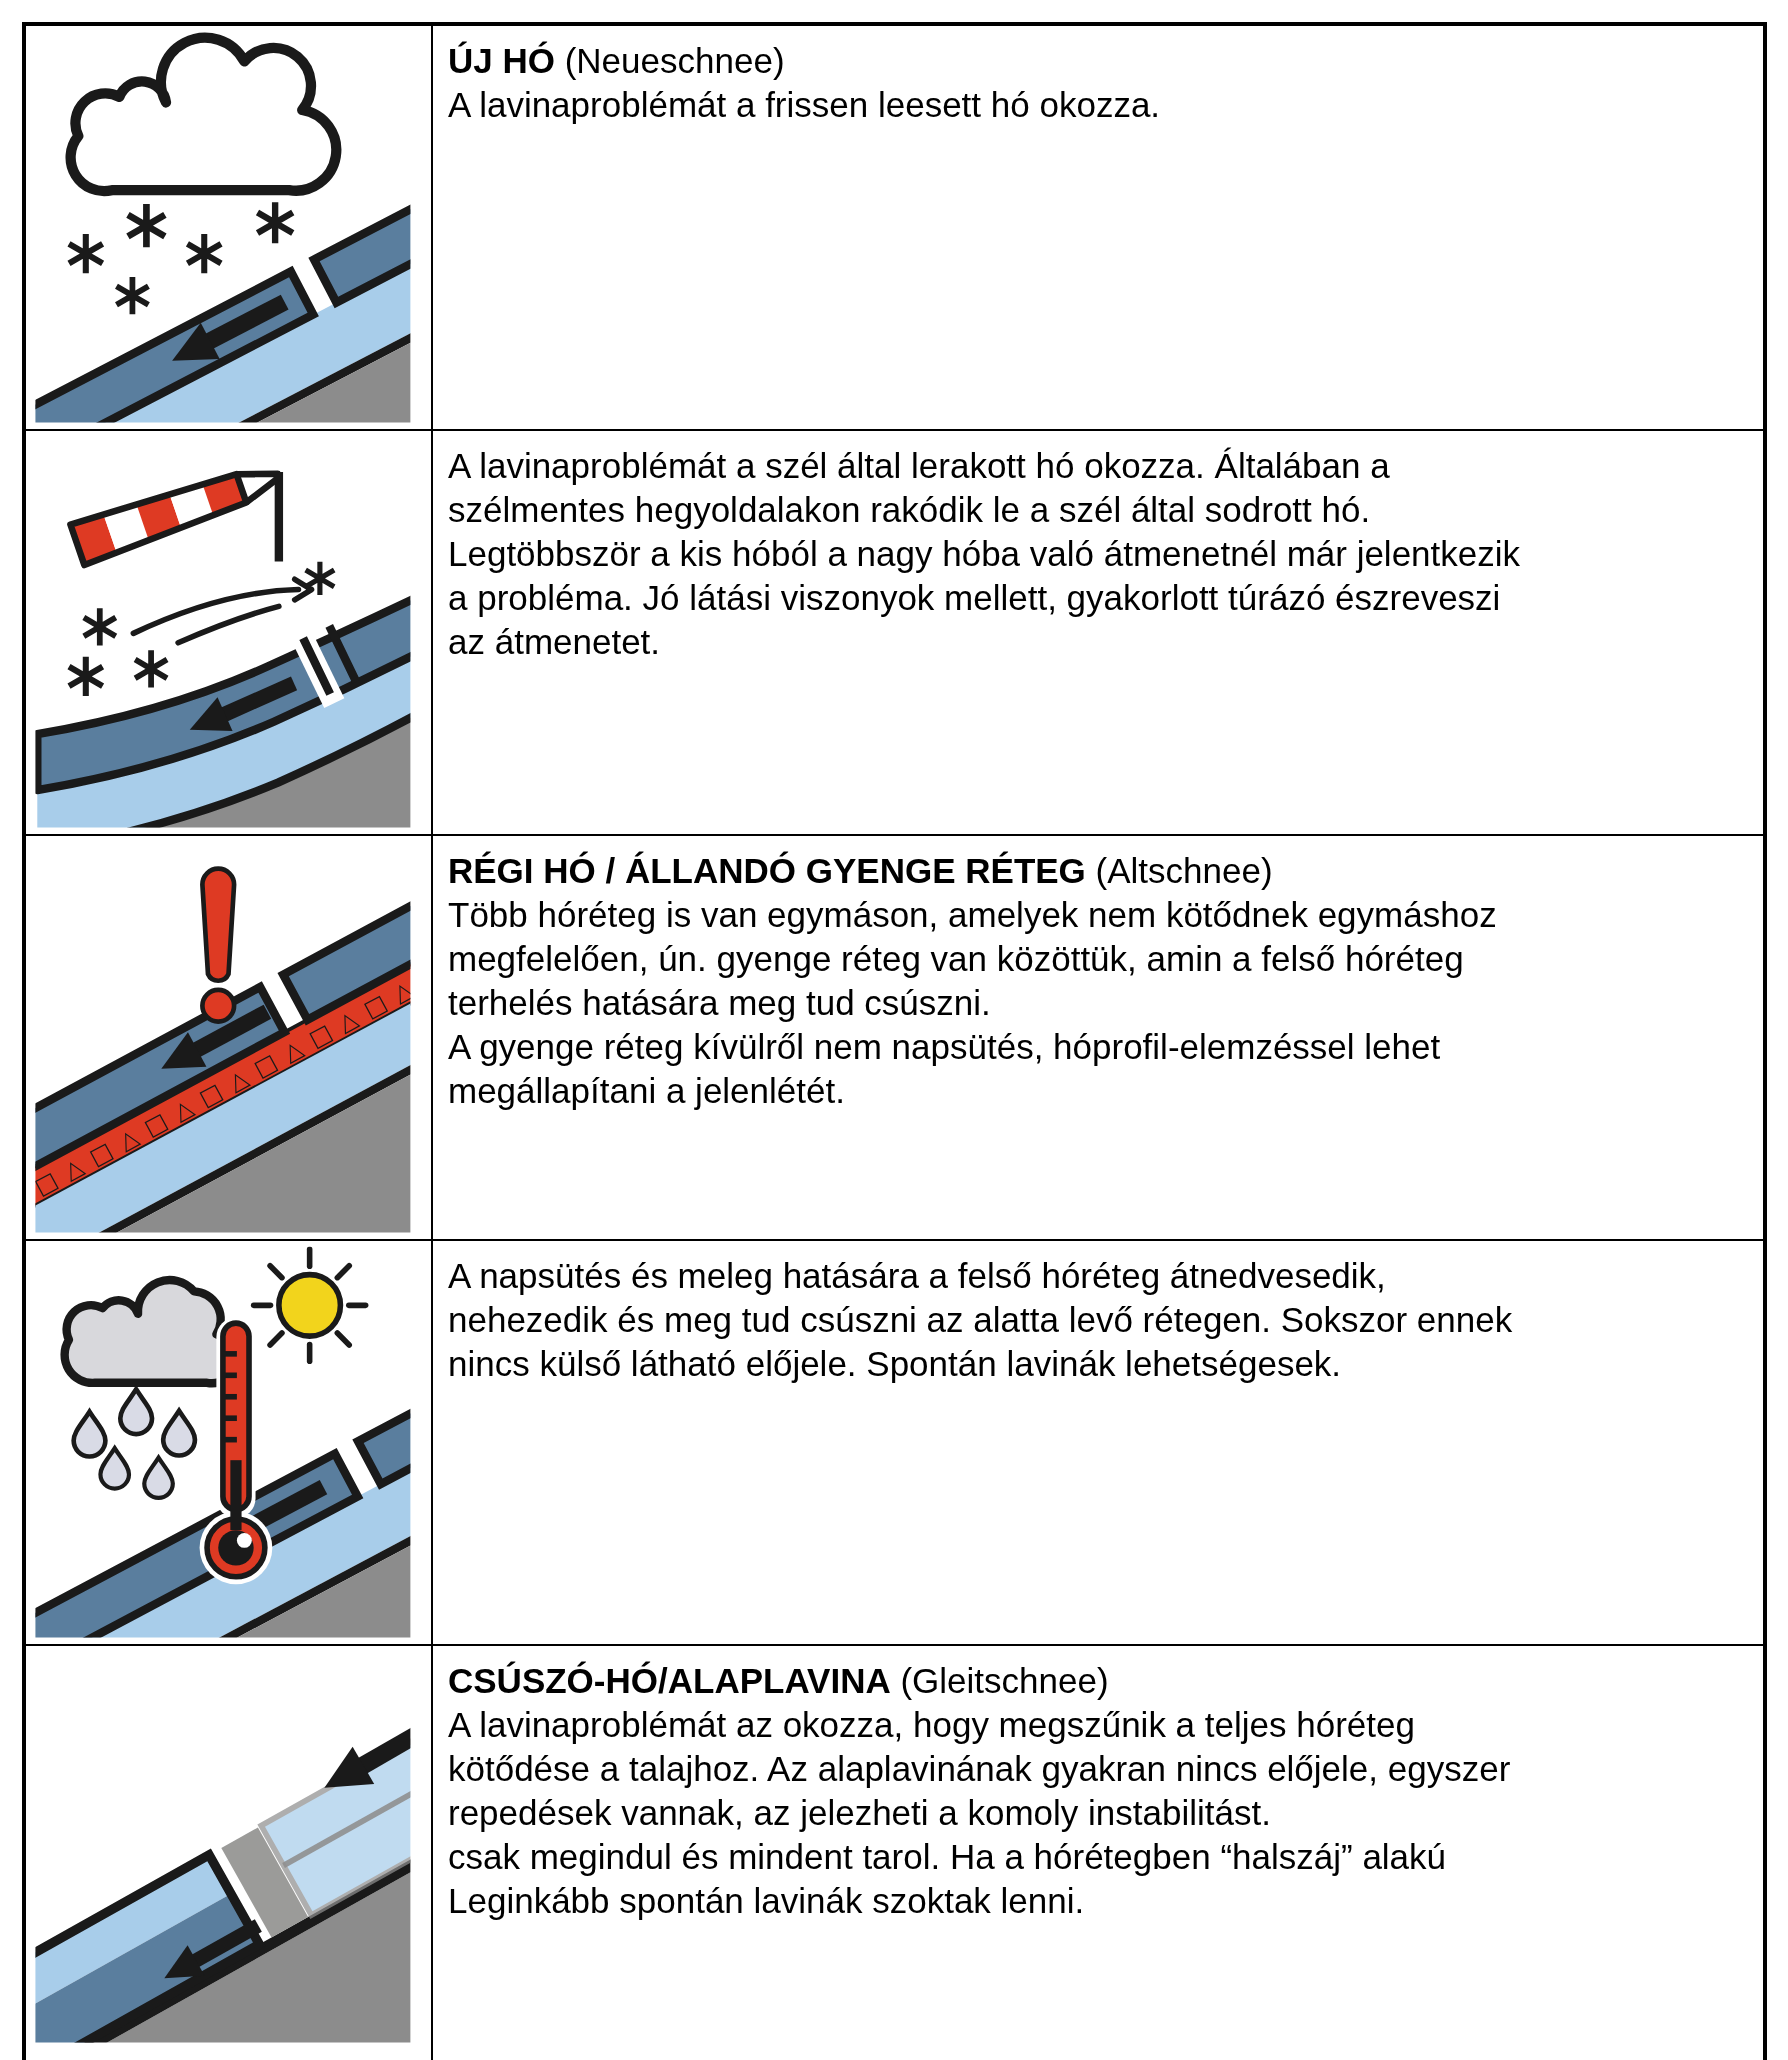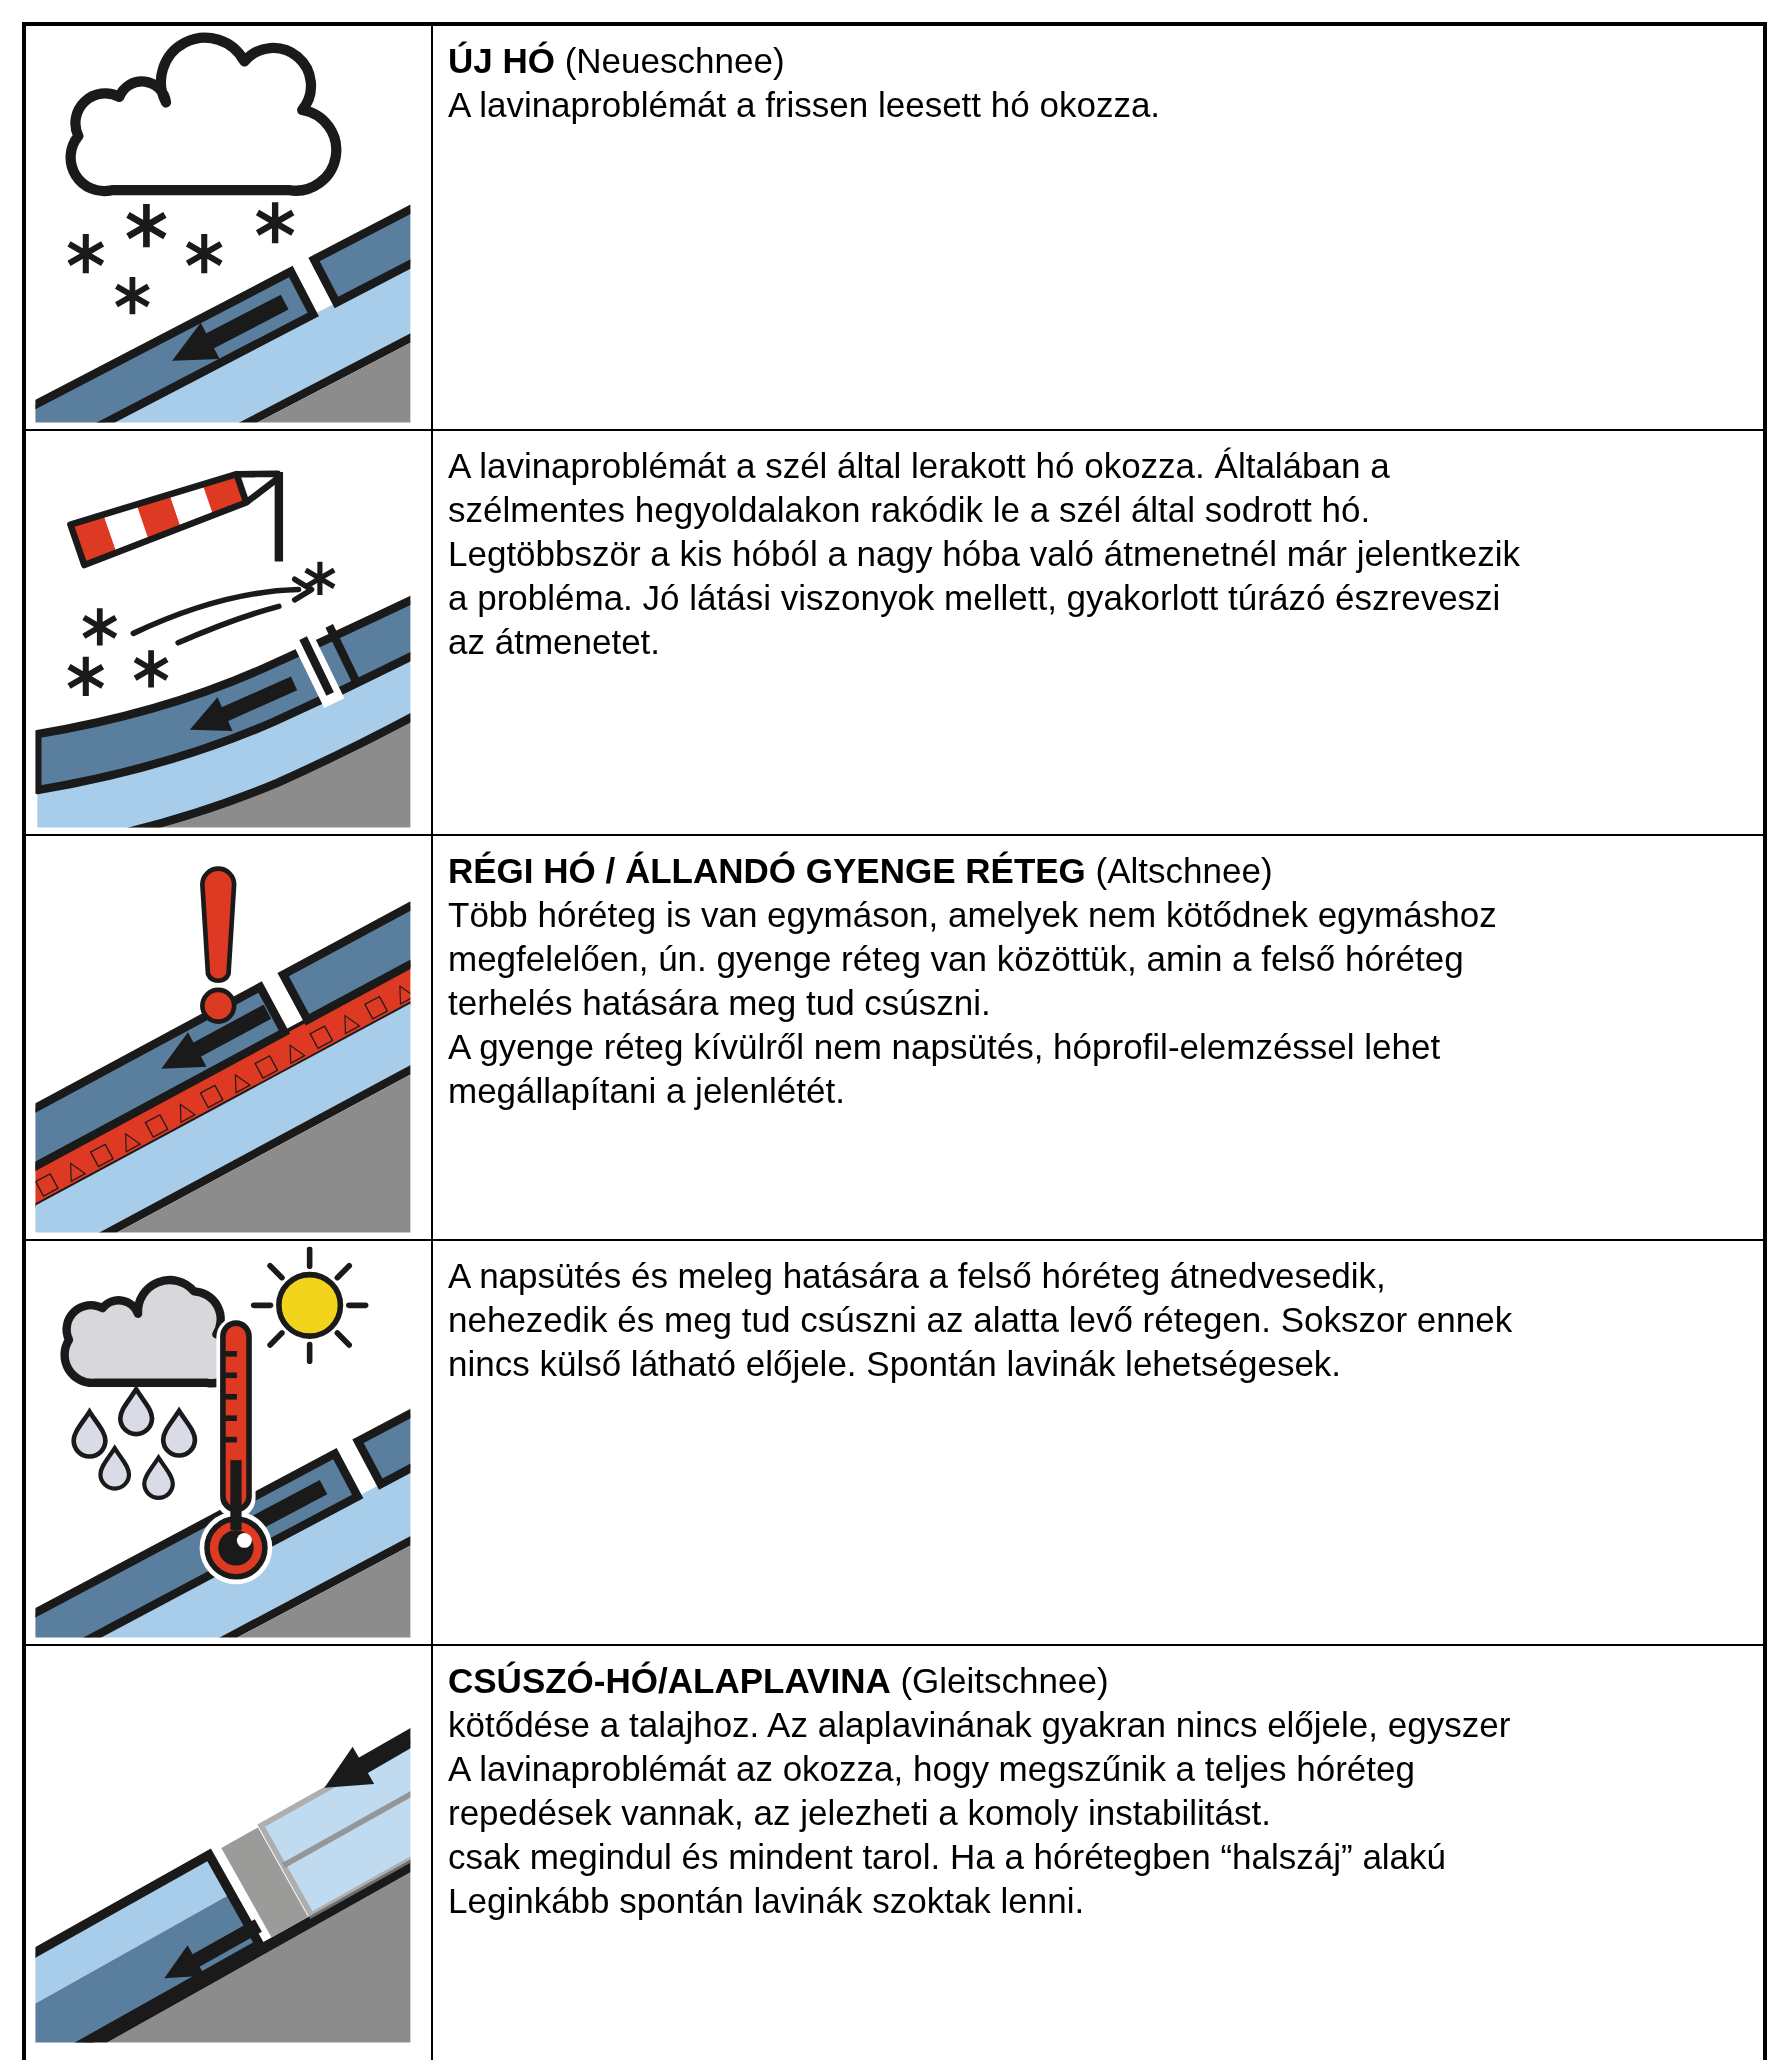--- a/index.html
+++ b/index.html
@@ -238,22 +238,22 @@
               <rect x="-80" y="382" width="305" height="62" fill="var(--slab_blue)"></rect>
               <rect x="-80" y="334" width="305" height="110" fill="none" stroke="#1a1a1a" stroke-width="10"></rect>
               <use href="#arrowL" transform="translate(154,426) scale(0.85)"></use>
             </g>
             <use href="#arrowL" transform="translate(358,130) rotate(-30) scale(1.05)"></use>
           </g>
         </svg>
       </div>
       <div class="cell text-cell">
         <div class="title"><span class="tb">CSÚSZÓ-HÓ/ALAPLAVINA</span><span class="tp"> (Gleitschnee)</span></div>
+        <div class="line">A lavinaproblémát az okozza, hogy megszűnik a teljes hóréteg</div>
         <div class="line">kötődése a talajhoz. Az alaplavinának gyakran nincs előjele, egyszer</div>
-        <div class="line">A lavinaproblémát az okozza, hogy megszűnik a teljes hóréteg</div>
         <div class="line">repedések vannak, az jelezheti a komoly instabilitást.</div>
         <div class="line">csak megindul és mindent tarol. Ha a hórétegben “halszáj” alakú</div>
         <div class="line">Leginkább spontán lavinák szoktak lenni.</div>
       </div>
     </div>
 
   </div>
 </div>
 
 

